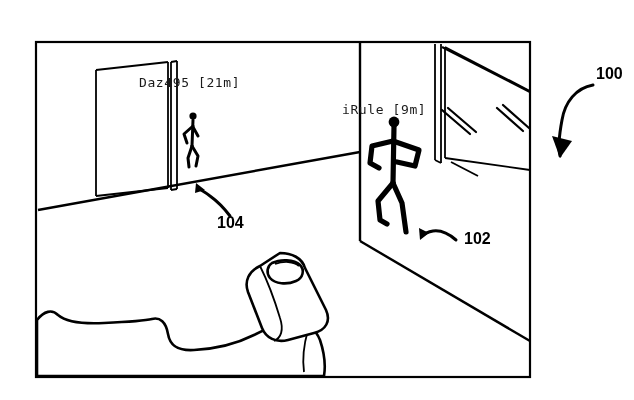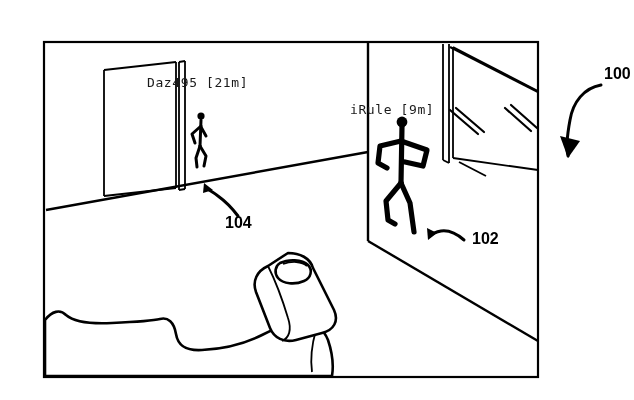--- a/index.html
+++ b/index.html
@@ -9,21 +9,21 @@
   }
   body {
     width: 634px;
     height: 400px;
     position: relative;
     overflow: hidden;
     font-family: "Liberation Sans", sans-serif;
   }
   #figure-root {
     position: absolute;
-    left: 16px; top: 0;
+    left: 8px; top: 0;
     width: 540px;
     height: 400px;
   }
   svg.figure-canvas {
     position: absolute;
     left: 0; top: 0;
     width: 634px;
     height: 400px;
     display: block;
   }

